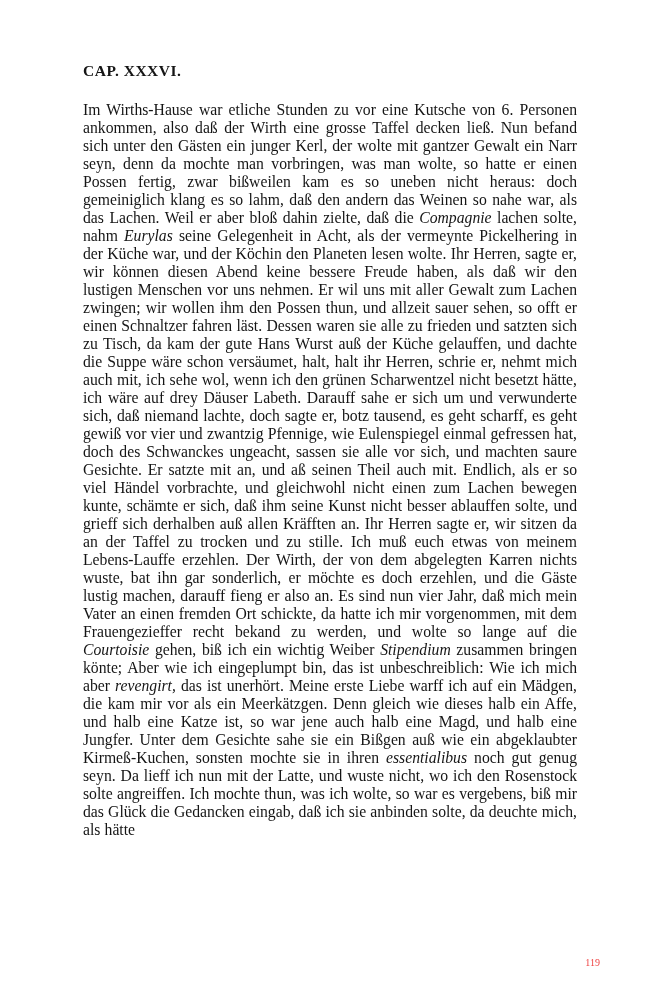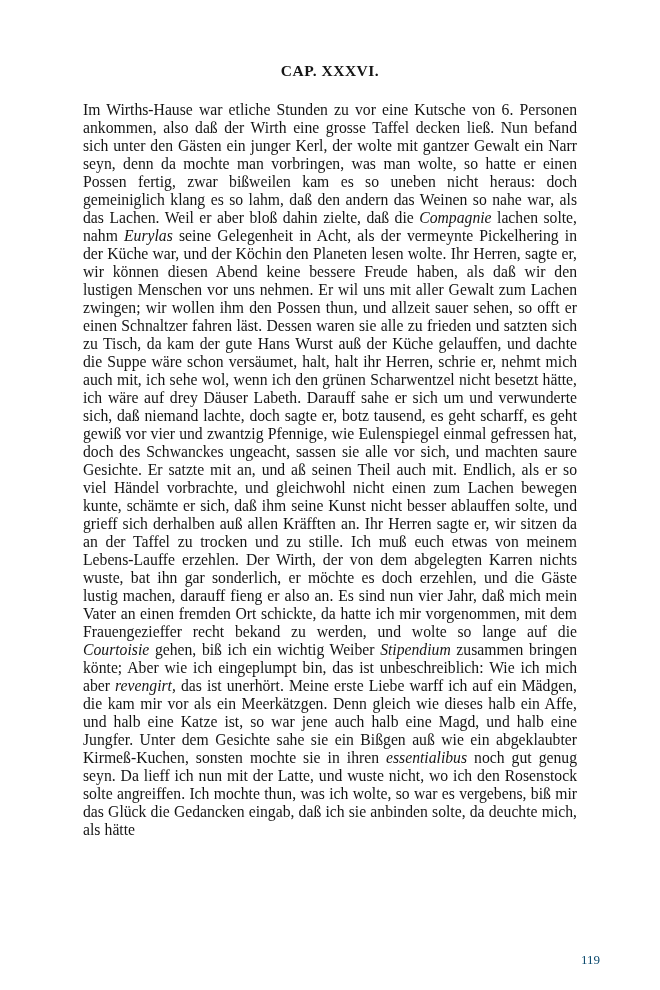--- a/index.html
+++ b/index.html
@@ -17,38 +17,37 @@
     overflow: hidden;
   }
   .content {
     width: 494px;
     margin: 0 auto;
     padding-top: 62px;
   }
   .chapter-heading {
     font-size: 15.5px;
     font-weight: bold;
-    text-align: center;
     letter-spacing: 0.5px;
     margin-bottom: 21px;
   }
   .body-text {
     font-size: 15.7px;
     line-height: 18px;
     text-align: justify;
     text-justify: inter-word;
     word-spacing: 0.2px;
   }
   .body-text .italic { font-style: italic; }
   .page-number {
     position: absolute;
     right: 60px;
     bottom: 22px;
-    font-size: 13px;
-    color: #0c4a6e;
+    font-size: 10px;
+    color: #ef4444;
   }
 </style>
 </head>
 <body>
 
 <div class="page">
   <div class="content">
     <h1 class="chapter-heading">CAP. XXXVI.</h1>
     <p class="body-text"><span>Im Wirths-Hause war etliche Stunden zu vor eine Kutsche von 6. Personen ankommen, also daß der Wirth eine grosse Taffel decken ließ. Nun befand sich unter den Gästen ein junger Kerl, der wolte mit gantzer Gewalt ein Narr seyn, denn da mochte man vorbringen, was man wolte, so hatte er einen Possen fertig, zwar bißweilen kam es so uneben nicht heraus: doch gemeiniglich klang es so lahm, daß den andern das Weinen so nahe war, als das Lachen. Weil er aber bloß dahin zielte, daß die </span><span class="italic">Compagnie</span><span> lachen solte, nahm </span><span class="italic">Eurylas</span><span> seine Gelegenheit in Acht, als der vermeynte Pickelhering in der Küche war, und der Köchin den Planeten lesen wolte. Ihr Herren, sagte er, wir können diesen Abend keine bessere Freude haben, als daß wir den lustigen Menschen vor uns nehmen. Er wil uns mit aller Gewalt zum Lachen zwingen; wir wollen ihm den Possen thun, und allzeit sauer sehen, so offt er einen Schnaltzer fahren läst. Dessen waren sie alle zu frieden und satzten sich zu Tisch, da kam der gute Hans Wurst auß der Küche gelauffen, und dachte die Suppe wäre schon versäumet, halt, halt ihr Herren, schrie er, nehmt mich auch mit, ich sehe wol, wenn ich den grünen Scharwentzel nicht besetzt hätte, ich wäre auf drey Däuser Labeth. Darauff sahe er sich um und verwunderte sich, daß niemand lachte, doch sagte er, botz tausend, es geht scharff, es geht gewiß vor vier und zwantzig Pfennige, wie Eulenspiegel einmal gefressen hat, doch des Schwanckes ungeacht, sassen sie alle vor sich, und machten saure Gesichte. Er satzte mit an, und aß seinen Theil auch mit. Endlich, als er so viel Händel vorbrachte, und gleichwohl nicht einen zum Lachen bewegen kunte, schämte er sich, daß ihm seine Kunst nicht besser ablauffen solte, und grieff sich derhalben auß allen Kräfften an. Ihr Herren sagte er, wir sitzen da an der Taffel zu trocken und zu stille. Ich muß euch etwas von meinem Lebens-Lauffe erzehlen. Der Wirth, der von dem abgelegten Karren nichts wuste, bat ihn gar sonderlich, er möchte es doch erzehlen, und die Gäste lustig machen, darauff fieng er also an. Es sind nun vier Jahr, daß mich mein Vater an einen fremden Ort schickte, da hatte ich mir vorgenommen, mit dem Frauengezieffer recht bekand zu werden, und wolte so lange auf die </span><span class="italic">Courtoisie</span><span> gehen, biß ich ein wichtig Weiber </span><span class="italic">Stipendium</span><span> zusammen bringen könte; Aber wie ich eingeplumpt bin, das ist unbeschreiblich: Wie ich mich aber </span><span class="italic">revengirt,</span><span> das ist unerhört. Meine erste Liebe warff ich auf ein Mädgen, die kam mir vor als ein Meerkätzgen. Denn gleich wie dieses halb ein Affe, und halb eine Katze ist, so war jene auch halb eine Magd, und halb eine Jungfer. Unter dem Gesichte sahe sie ein Bißgen auß wie ein abgeklaubter Kirmeß-Kuchen, sonsten mochte sie in ihren </span><span class="italic">essentialibus</span><span> noch gut genug seyn. Da lieff ich nun mit der Latte, und wuste nicht, wo ich den Rosenstock solte angreiffen. Ich mochte thun, was ich wolte, so war es vergebens, biß mir das Glück die Gedancken eingab, daß ich sie anbinden solte, da deuchte mich, als hätte</span></p>
   </div>

